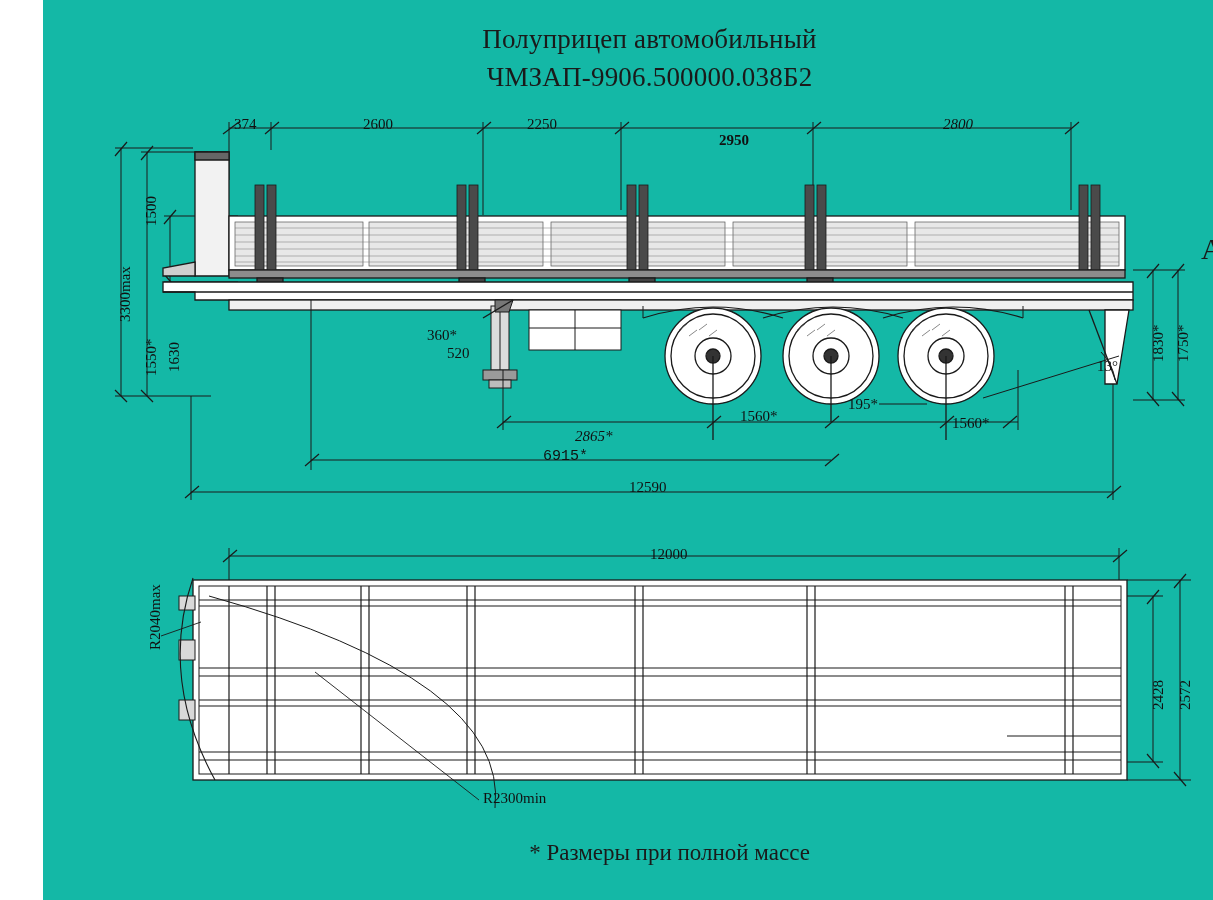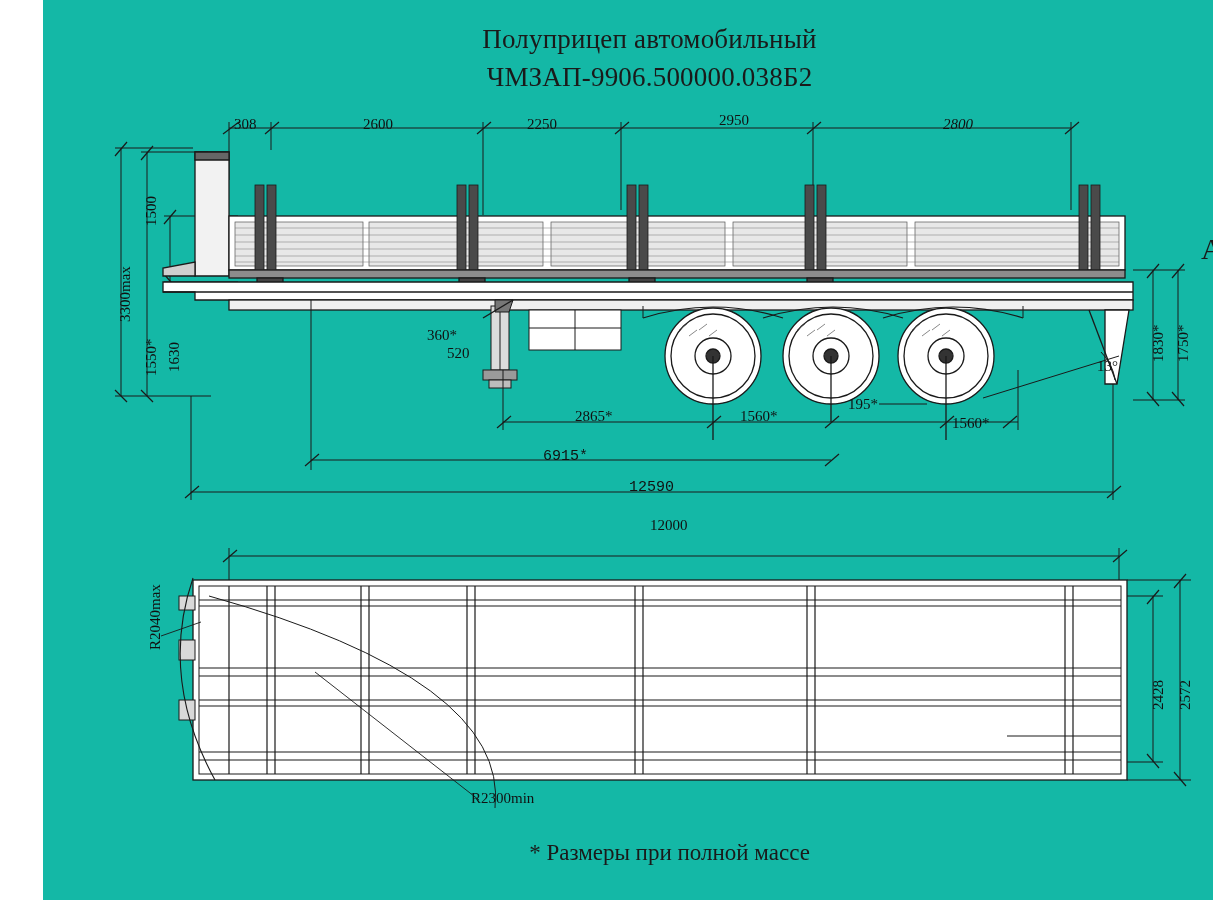--- a/index.html
+++ b/index.html
@@ -323,47 +323,47 @@
         <g stroke-width="1.2">
           <line x1="1104" y1="604" x2="1116" y2="590"></line>
           <line x1="1104" y1="754" x2="1116" y2="768"></line>
           <line x1="1131" y1="588" x2="1143" y2="574"></line>
           <line x1="1131" y1="772" x2="1143" y2="786"></line>
         </g>
       </g>
     </g>
   </svg>
 
-  <div class="dim" style="left:191px; top:116px;">308</div>
+  <div class="dim" style="left:191px; top:116px;">374</div>
   <div class="dim" style="left:320px; top:116px;">2600</div>
   <div class="dim" style="left:484px; top:116px;">2250</div>
-  <div class="dim" style="left:676px; top:112px;">2950</div>
+  <div class="dim" style="left:676px; top:132px;font-weight:bold;">2950</div>
   <div class="dim" style="left:900px; top:116px;font-style:italic;">2800</div>
 
   <div class="dim vert" style="left:100px; top:226px;">1500</div>
   <div class="dim vert" style="left:74px;  top:322px;">3300max</div>
   <div class="dim vert" style="left:100px; top:376px;">1550*</div>
   <div class="dim vert" style="left:123px; top:372px;">1630</div>
 
   <div class="dim" style="left:384px; top:327px;">360*</div>
   <div class="dim" style="left:404px; top:345px;">520</div>
 
   <div class="dim vert" style="left:1107px; top:362px;">1830*</div>
   <div class="dim vert" style="left:1132px; top:362px;">1750*</div>
   <div class="dim" style="left:1054px; top:358px;">13°</div>
 
-  <div class="dim" style="left:532px; top:408px;">2865*</div>
+  <div class="dim" style="left:532px; top:428px;font-style:italic;">2865*</div>
   <div class="dim" style="left:697px; top:408px;">1560*</div>
   <div class="dim" style="left:805px; top:396px;">195*</div>
   <div class="dim" style="left:909px; top:415px;">1560*</div>
   <div class="dim" style="left:500px; top:448px;font-family:Liberation Mono, monospace;">6915*</div>
-  <div class="dim" style="left:586px; top:479px;font-family:Liberation Mono, monospace;">12590</div>
+  <div class="dim" style="left:586px; top:479px;">12590</div>
 
   <div class="big-a">A</div>
 
-  <div class="dim" style="left:607px; top:517px;">12000</div>
+  <div class="dim" style="left:607px; top:546px;">12000</div>
   <div class="dim vert" style="left:104px; top:650px;">R2040max</div>
-  <div class="dim" style="left:428px; top:790px;">R2300min</div>
+  <div class="dim" style="left:440px; top:790px;">R2300min</div>
   <div class="dim vert" style="left:1107px; top:710px;">2428</div>
   <div class="dim vert" style="left:1134px; top:710px;">2572</div>
 
   <div class="footnote">* Размеры при полной массе</div>
 </div>
 
 </body></html>

